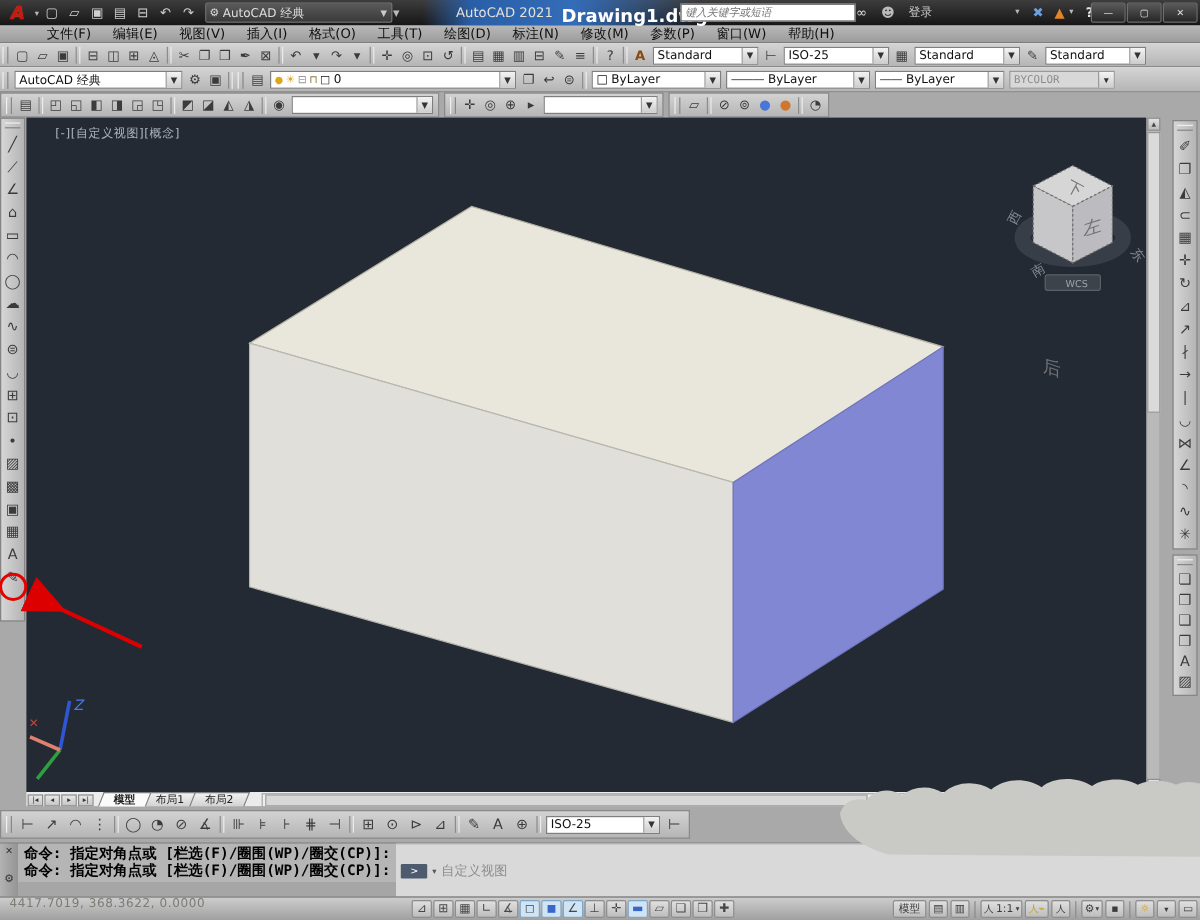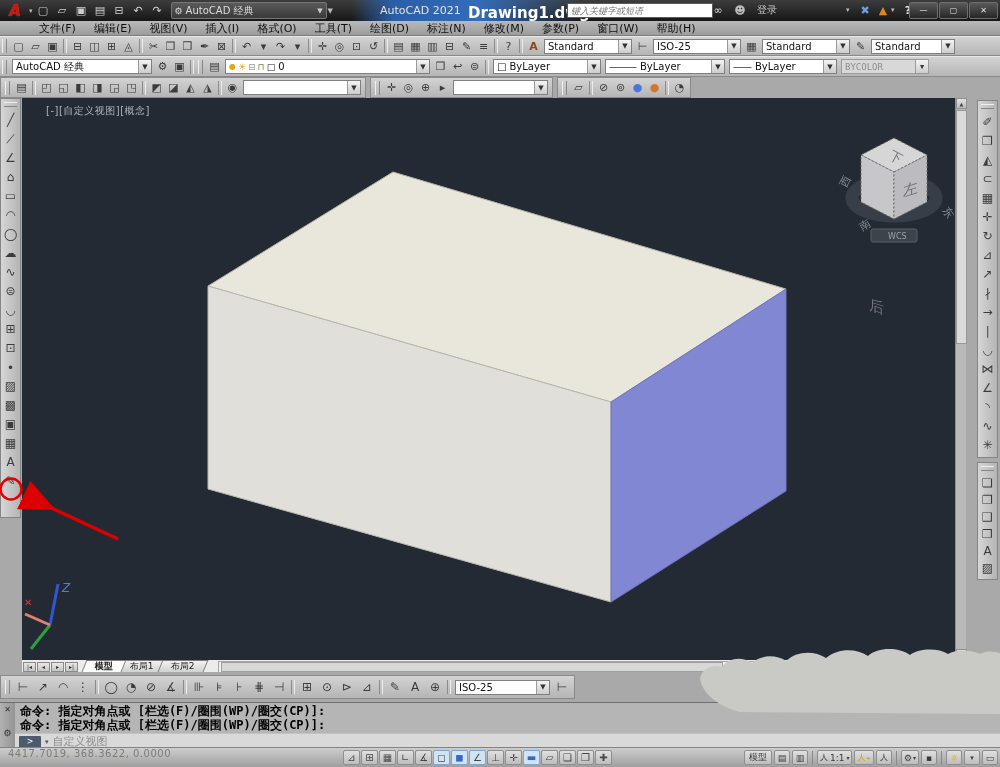--- a/index.html
+++ b/index.html
@@ -81,21 +81,21 @@
   #hscroll{position:absolute;left:196px;top:1px;height:10px;right:4px;background:#f0f0f0;border:1px solid #a5a5a5}
   #hthumb{position:absolute;left:2px;top:0;width:500px;height:8px;background:#d8d8d8;border:1px solid #a0a0a0}
   
   #dimrow{position:relative;height:30px;background:#a9a9a9;display:flex;align-items:center}
   #dimrow .hpanel{height:24px;margin-left:0}
   #dimrow .tbtn{min-width:20px;height:18px;font-size:12px}
   
   #cmd{height:45px;display:flex;border-top:1px solid #6f6f6f;box-sizing:border-box}
   #cmd-side{width:15px;background:linear-gradient(90deg,#b2b2b2,#949494);display:flex;flex-direction:column;
             align-items:center;padding:2px 0;gap:14px;color:#333}
-  #cmd-main{flex:1;display:flex;flex-direction:column;min-width:0}
+  #cmd-main{flex:1;display:flex;flex-direction:row;min-width:0}
   #cmd-hist{height:30px;background:#b5b5b5;padding:1px 5px;color:#000;
             font:600 12px "DejaVu Sans Mono","Liberation Mono",monospace;line-height:14px;white-space:nowrap}
   #cmd-input{flex:1;background:#d9d9d9;display:flex;align-items:center;gap:4px;padding-left:4px;border-top:1px solid #c2c2c2}
   #cmd-badge{width:22px;height:12px;background:#4e5a6e;color:#fff;font-size:8px;display:flex;
              align-items:center;justify-content:center;border-radius:1px}
   
   #status{position:relative;height:20px;background:linear-gradient(#cdcdcd,#9f9f9f);
           border-top:1px solid #838383;box-sizing:border-box;display:flex;align-items:flex-start}
   #coords{margin-left:8px;color:#7c7c76;font-size:10px;letter-spacing:.5px}
   #toggles{position:absolute;left:343px;top:2px;display:flex;gap:1px}

